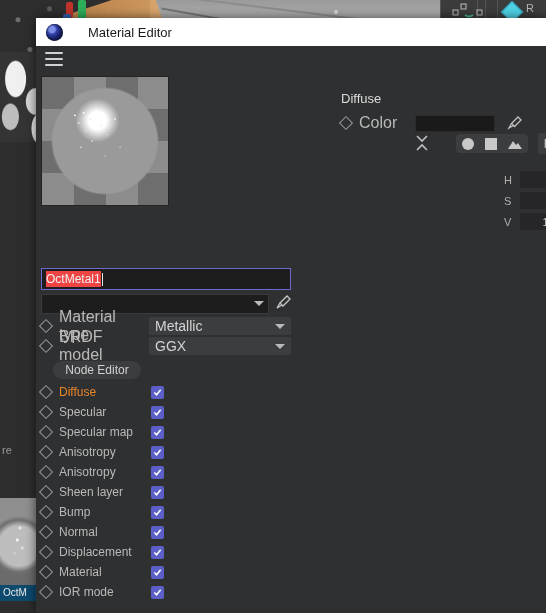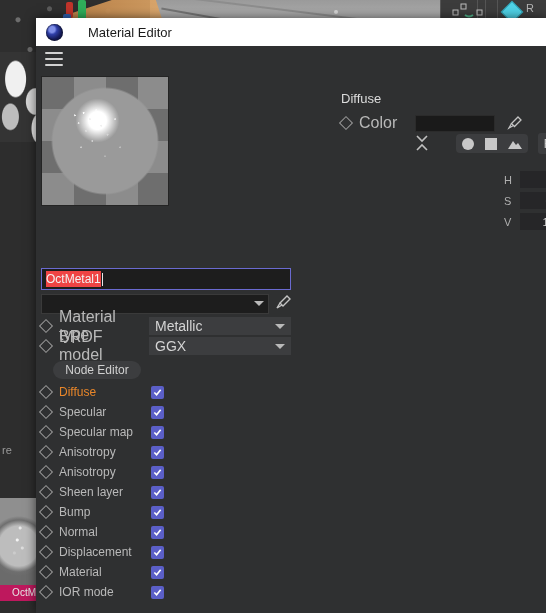--- a/index.html
+++ b/index.html
@@ -64,22 +64,22 @@
     background:
       radial-gradient(circle at 48% 42%,#f4f4f4 0 1px,transparent 2px),
       radial-gradient(circle at 56% 30%,#e9e9e9 0 1px,transparent 2px),
       radial-gradient(circle at 62% 50%,#ddd 0 1px,transparent 2px),
       radial-gradient(circle at 40% 55%,#ccc 0 1px,transparent 2px),
       radial-gradient(circle at 52% 48%,#bdbdbd 0 20px,#6f6f6f 26px,transparent 30px),
       linear-gradient(135deg,#8f8f8f 0 50%,#6b6b6b 50% 100%);
   }
   .thumb-label{
     position:absolute;left:0px;top:585px;width:36px;height:16px;
-    background:#be185d;color:#e8e8e8;font-size:10px;line-height:16px;
-    padding-left:3px;box-sizing:border-box;overflow:hidden;white-space:nowrap;text-align:right;
+    background:#0c4a6e;color:#e8e8e8;font-size:10px;line-height:16px;
+    padding-left:3px;box-sizing:border-box;overflow:hidden;white-space:nowrap;
   }
 
   
   #dialog{
     position:absolute;left:36px;top:18px;width:510px;height:595px;
     background:#2f3031;box-shadow:0 0 10px rgba(0,0,0,.6);
   }
   .titlebar{
     height:28px;background:#ffffff;display:flex;align-items:center;padding-left:10px;
   }

